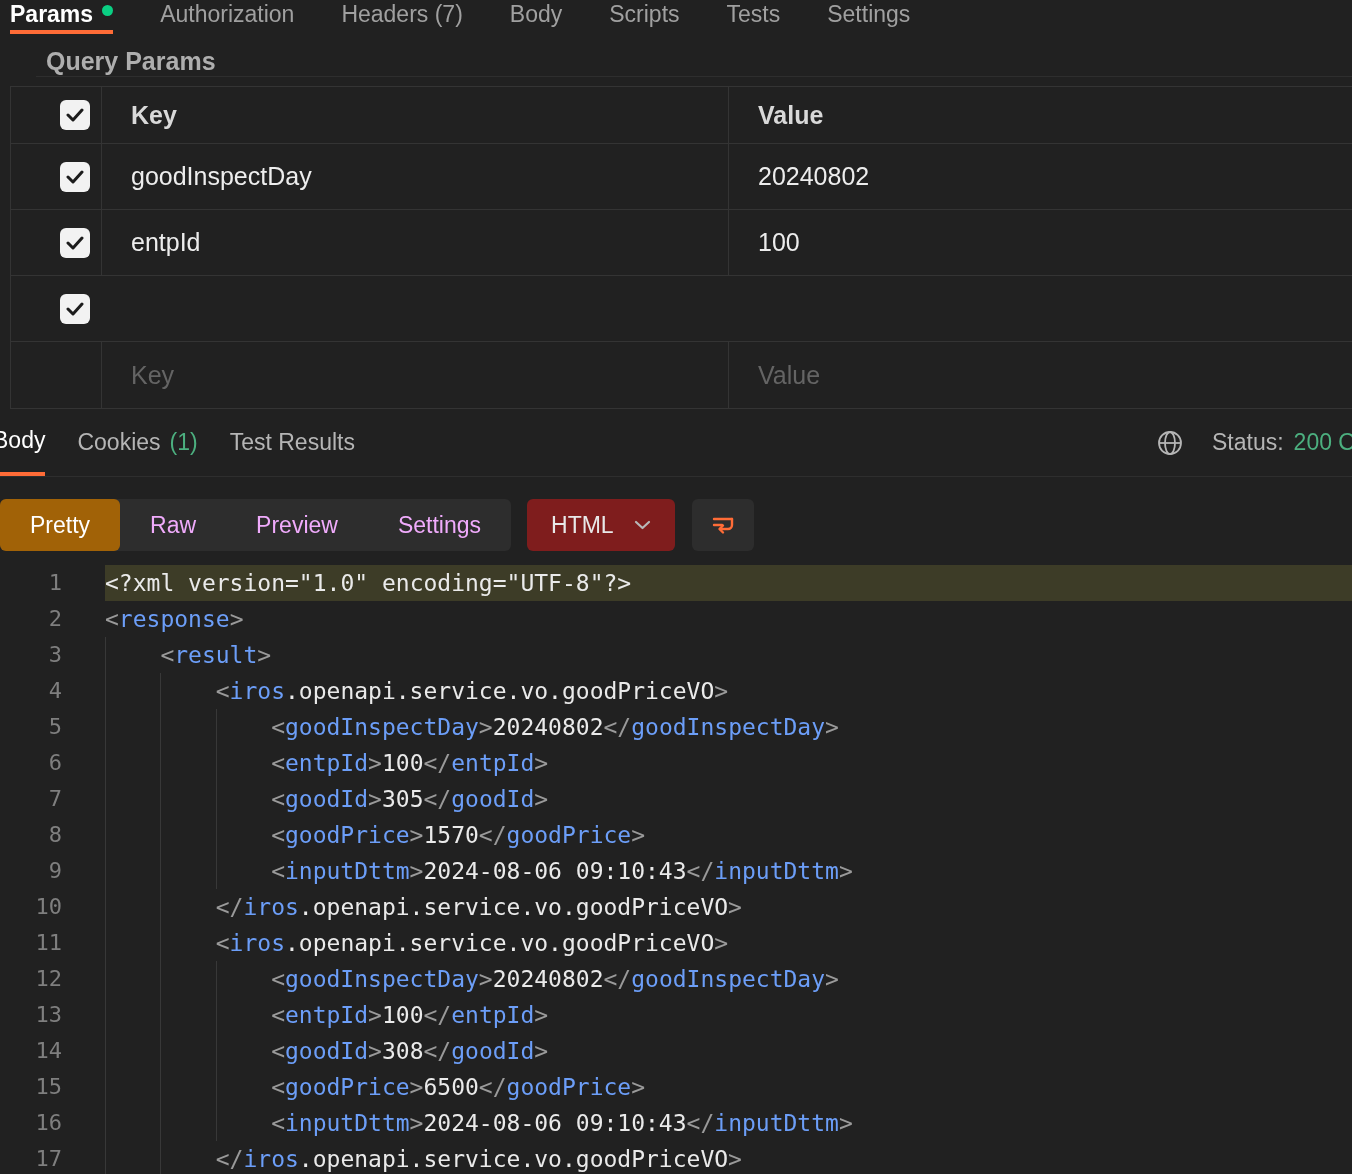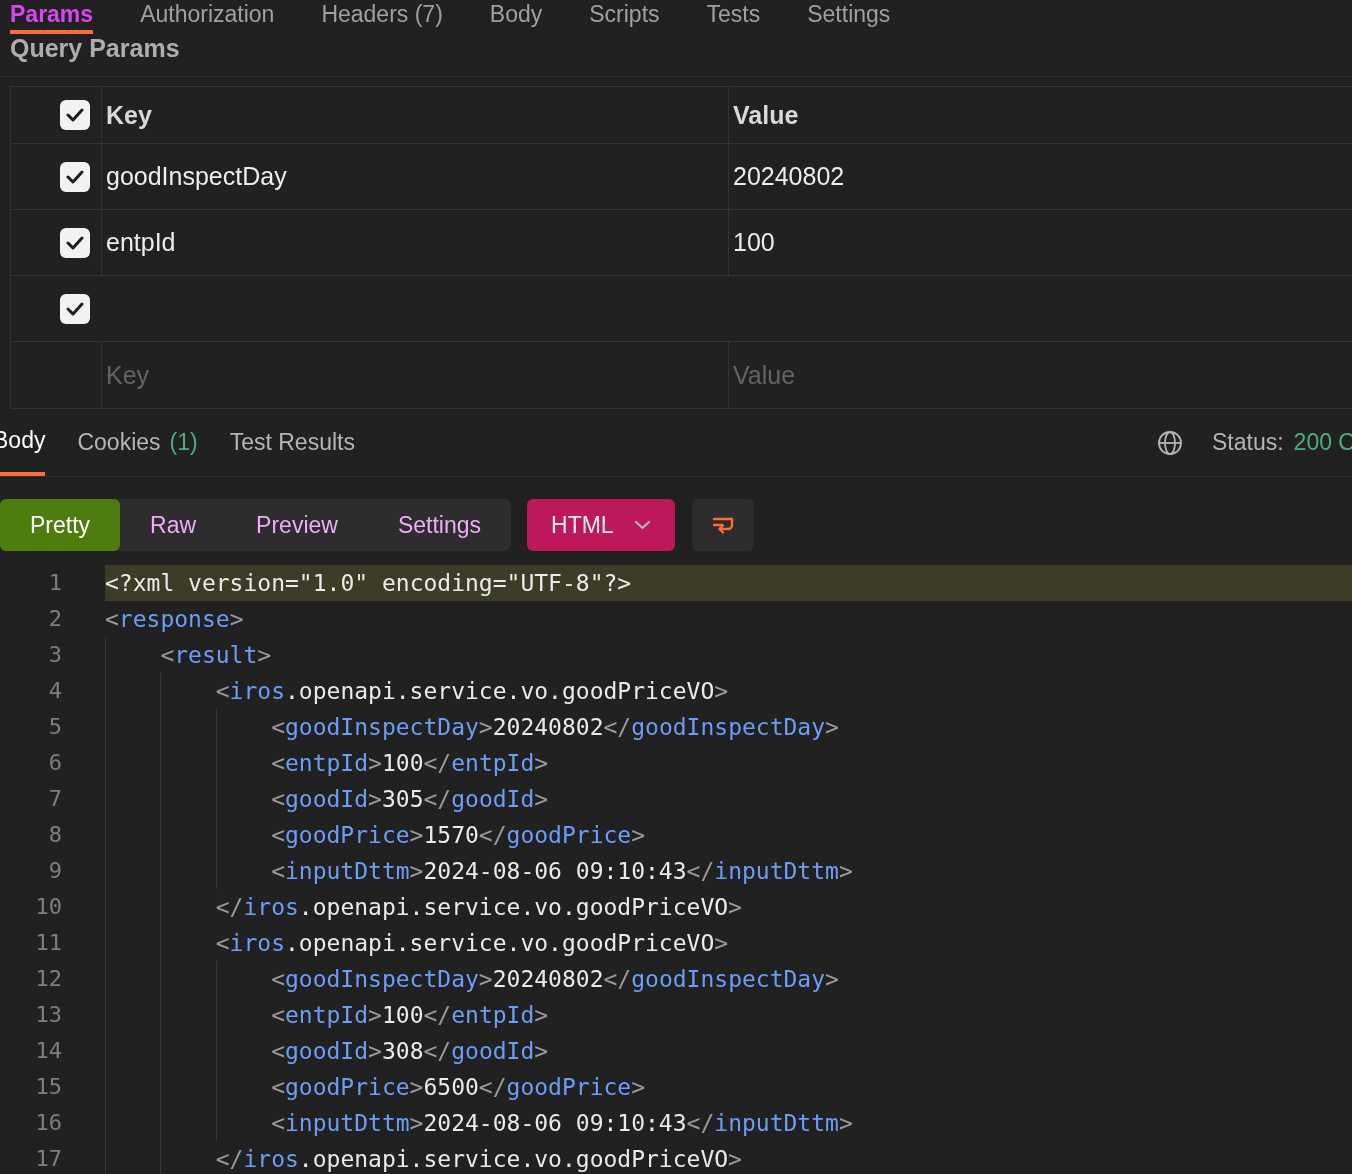--- a/index.html
+++ b/index.html
@@ -7,55 +7,55 @@
   body {
     width:1352px; height:1174px; overflow:hidden; position:relative;
     background:#212121; color:#eaeaea;
     font-family:"Liberation Sans","DejaVu Sans",sans-serif;
   }
   [data-interactable="true"] { cursor:pointer; }
 
   
   .req-tabs { display:flex; gap:47px; padding-left:10px; height:34px; align-items:stretch; }
   .req-tab { font-size:23px; color:#a0a0a0; line-height:28px; height:34px; display:flex; align-items:flex-start; white-space:nowrap; }
-  .req-tab.active { color:#d946ef; font-weight:700; border-bottom:4px solid var(--accent-orange,#ff6c37);flex-direction:column; }
+  .req-tab.active { color:#ffffff; font-weight:700; border-bottom:4px solid var(--accent-orange,#ff6c37); }
   .dot { width:11px; height:11px; border-radius:50%; background:var(--params-dot-green,#0acf83); margin-left:9px; margin-top:5px; }
 
   
-  .title-row { height:43px; display:flex; align-items:flex-start; padding-left:10px; border-bottom:1px solid #2e2e2e; }
+  .title-row { height:43px; display:flex; align-items:flex-end; padding-left:10px; border-bottom:1px solid #2e2e2e;margin-left:36px; }
   .section-title { font-size:25px; font-weight:600; color:#aeaeae; }
 
   
   .param-table { margin:9px 0 0 10px; border:1px solid #343434; border-right:none; }
   .param-row { display:grid; grid-template-columns:90px 627px 1fr; height:66px; border-bottom:1px solid #343434; }
   .param-row:last-child { border-bottom:none; }
   .param-row.header { height:57px; }
-  .cell { display:flex; align-items:center; padding:0 4px; font-size:25px; color:#ededed; overflow:hidden; white-space:nowrap; border-left:1px solid #343434; }
+  .cell { display:flex; align-items:center; padding:0 29px; font-size:25px; color:#ededed; overflow:hidden; white-space:nowrap; border-left:1px solid #343434; }
   .cell.check { border-left:none; justify-content:flex-end; padding:0 11px 0 0; }
   .param-row.header .cell { color:#d9d9d9; font-weight:600; }
   .checkbox { width:30px; height:30px; border-radius:6px; background:#f2f2f2; display:flex; align-items:center; justify-content:center; }
   .param-input { background:transparent; border:none; outline:none; width:100%; font:inherit; color:#ededed; padding:0; }
   .param-input::placeholder { color:#646464; }
 
   
   .resp-row { position:relative; height:68px; display:flex; align-items:stretch; border-bottom:1px solid #2e2e2e; }
   .resp-tabs { display:flex; gap:32px; margin-left:-7px; align-items:stretch; }
   .resp-tab { display:flex; align-items:center; gap:9px; font-size:23px; color:#b5b5b5; white-space:nowrap; }
   .resp-tab.active { color:#ffffff; border-bottom:4px solid var(--accent-orange,#ff6c37); }
   .count { color:var(--success-green,#4caf7f); }
   .resp-meta { position:absolute; left:1155px; top:0; height:100%; display:flex; align-items:center; gap:27px; white-space:nowrap; font-size:23px; color:#b5b5b5; }
   .status-pair { display:flex; gap:10px; }
   .status-value { color:var(--success-green,#4caf7f); }
 
   
   .view-bar { margin-top:22px; display:flex; align-items:center; }
   .seg-group { display:flex; background:#2d2d2d; border-radius:6px; height:52px; }
   .seg { padding:0 30px; display:flex; align-items:center; font-size:23px; color:#f0abfc; white-space:nowrap; }
-  .seg.active { background:#4d7c0f; color:#ffffff; border-radius:6px; }
-  .format-btn { margin-left:16px; height:52px; padding:0 24px; background:#be185d; border-radius:6px; display:flex; align-items:center; gap:20px; font-size:23px; color:#e8e8e8; }
+  .seg.active { background:#a16207; color:#ffffff; border-radius:6px; }
+  .format-btn { margin-left:16px; height:52px; padding:0 24px; background:#7f1d1d; border-radius:6px; display:flex; align-items:center; gap:20px; font-size:23px; color:#e8e8e8; }
   .beautify-btn { margin-left:17px; width:62px; height:52px; background:#2d2d2d; border-radius:6px; display:flex; align-items:center; justify-content:center; color:var(--accent-orange,#ff6c37); }
 
   
   .code-area { margin-top:14px; font-family:"DejaVu Sans Mono","Liberation Mono",monospace; font-size:23px; }
   .code-line { display:flex; height:36px; line-height:36px; }
   .gutter { width:62px; flex-shrink:0; text-align:right; color:#7f7f7f; font-size:22px; }
   .code-content { margin-left:43px; flex:1; white-space:pre; overflow:hidden; }
   .code-content.hl { background:var(--line-highlight-bg,#3d3c27); }
   .ind { display:inline-block; width:4ch; height:36px; vertical-align:top; border-left:1px solid #383838; }
   .tk-p { color:#9a9a9a; }

